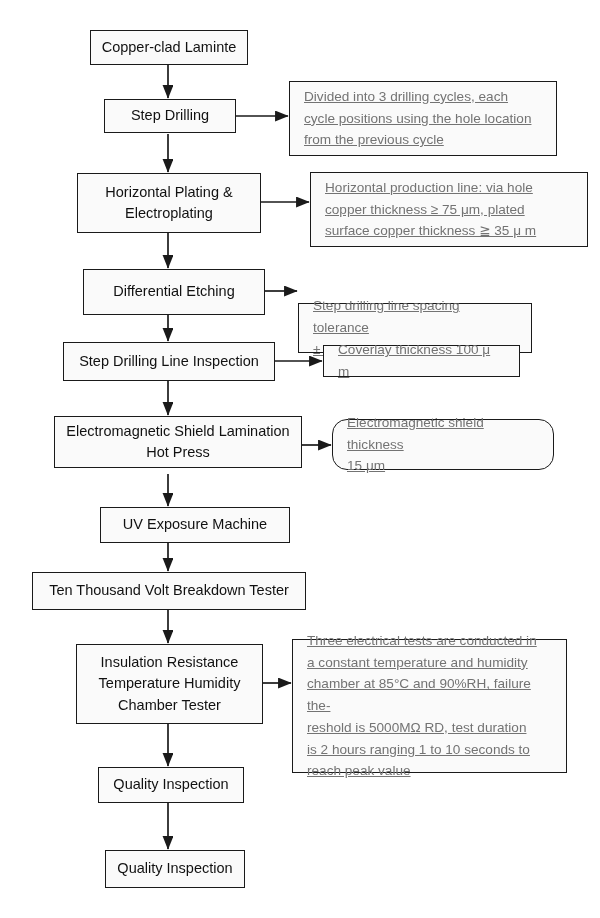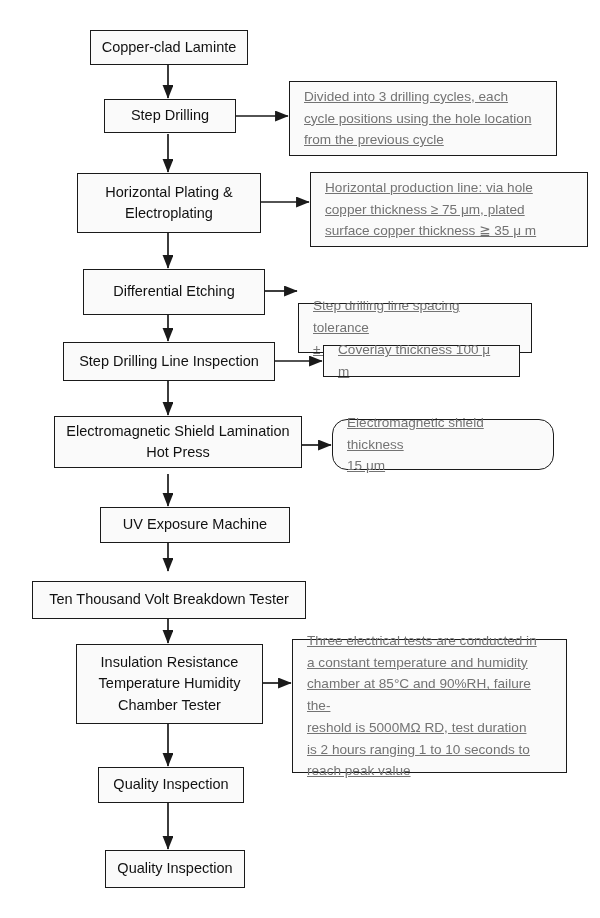--- a/index.html
+++ b/index.html
@@ -100,21 +100,21 @@
 
   <div class="node" style="left:83px; top:269px; width:182px; height:46px;">Differential Etching</div>
 
   <div class="node" style="left:63px; top:342px; width:212px; height:39px;">Step Drilling Line Inspection</div>
 
   <div class="node" style="left:54px; top:416px; width:248px; height:52px;">Electromagnetic Shield Lamination
 Hot Press</div>
 
   <div class="node" style="left:72px; top:507px; width:190px; height:36px;margin-left:28px;">UV Exposure Machine</div>
 
-  <div class="node" style="left:32px; top:572px; width:274px; height:38px;margin-top:9px;">Ten Thousand Volt Breakdown Tester</div>
+  <div class="node" style="left:32px; top:572px; width:274px; height:38px;">Ten Thousand Volt Breakdown Tester</div>
 
   <div class="node" style="left:76px; top:644px; width:187px; height:80px;">Insulation Resistance
 Temperature Humidity
 Chamber Tester</div>
 
   <div class="node" style="left:98px; top:767px; width:146px; height:36px;">Quality Inspection</div>
 
   <div class="node" style="left:105px; top:850px; width:140px; height:38px;">Quality Inspection</div>
 
   <div class="note" style="left:289px; top:81px; width:268px; height:75px;">Divided into 3 drilling cycles, each

